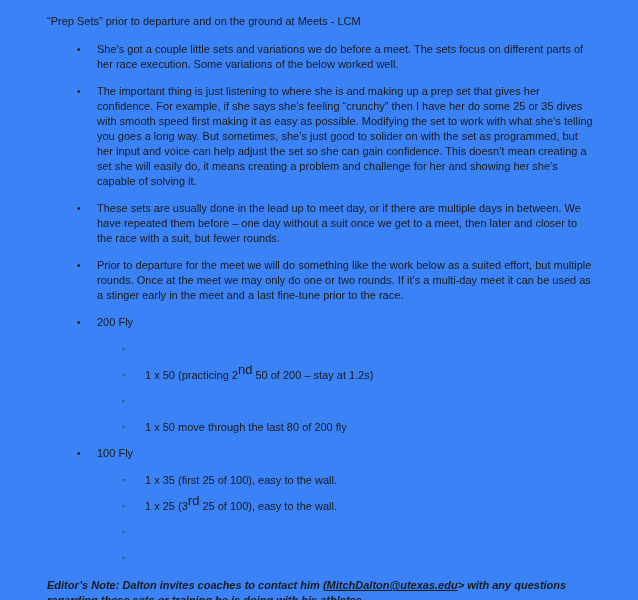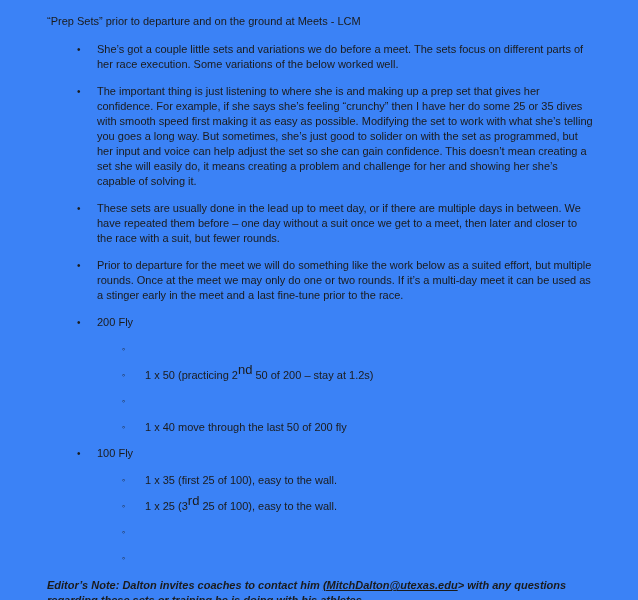--- a/index.html
+++ b/index.html
@@ -107,21 +107,21 @@
     <span class="marker">◦</span>
     <div class="txt"><span>1 x 50 (practicing 2</span><sup class="ord">nd</sup><span> 50 of 200 – stay at 1.2s)</span></div>
   </div>
 
   <div class="li2">
     <span class="marker">◦</span>
   </div>
 
   <div class="li2">
     <span class="marker">◦</span>
-    <div class="txt">1 x 40 move through the last 50 of 200 fly</div>
+    <div class="txt">1 x 50 move through the last 80 of 200 fly</div>
   </div>
 
   <div class="li1">
     <span class="marker">•</span>
     <div class="txt">100 Fly</div>
   </div>
 
   <div class="li2">
     <span class="marker">◦</span>
     <div class="txt">1 x 35 (first 25 of 100), easy to the wall.</div>

